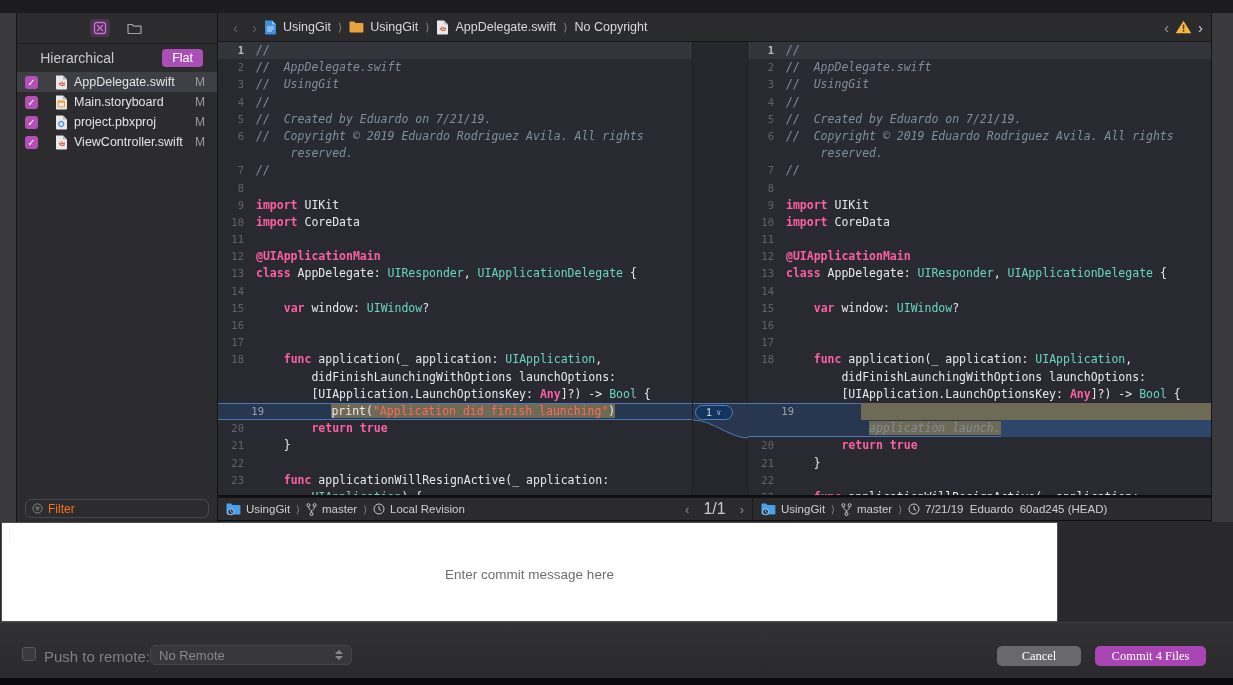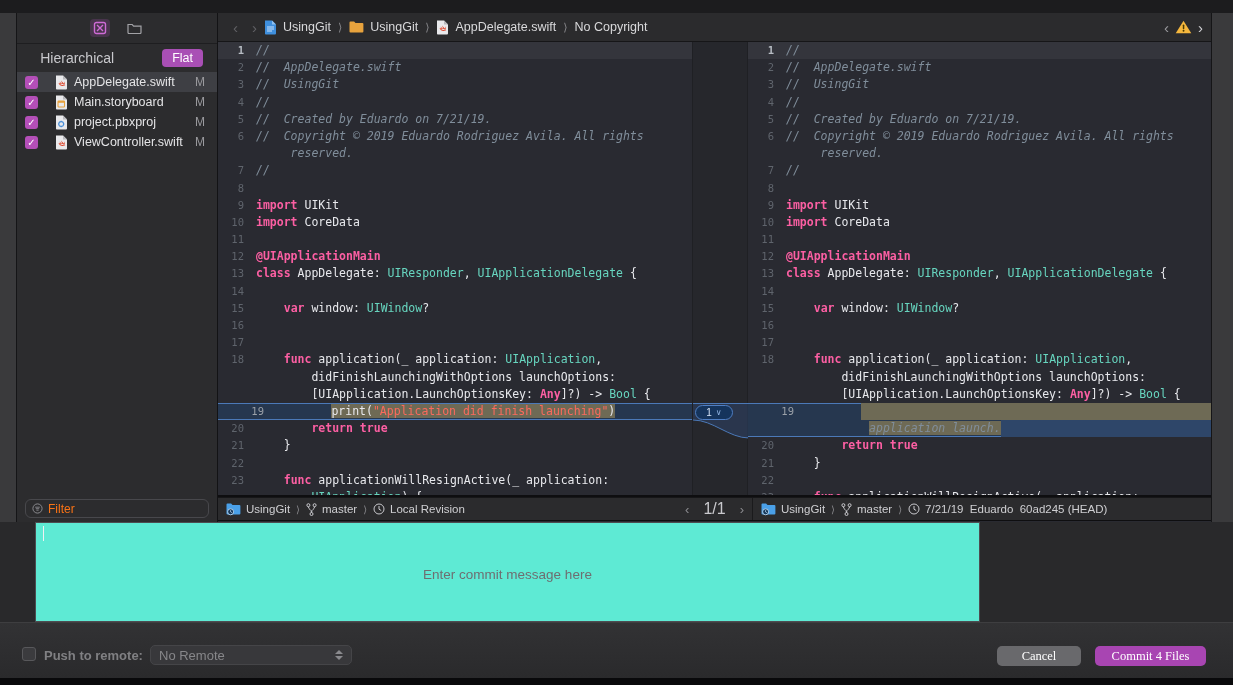--- a/index.html
+++ b/index.html
@@ -75,28 +75,28 @@
   .jumpbar { display:flex; align-items:center; padding:0 8px; gap:6px; color:#cfcfd2; font-size:11.5px; position:relative; }
   #jb-left { width:534px; flex:none; }
   #jb-right { flex:1; border-left:1px solid #1a1a1c; }
   .jb-seg { display:flex; align-items:center; gap:5px; white-space:pre; }
   .jb-sep { color:#86868a; font-size:10px; }
   .pager { position:absolute; right:8px; display:flex; align-items:center; gap:14px; color:#8a8a8e; font-size:13px; }
   .pager .cnt { color:#c9c9cd; font-size:16px; }
 
   
   #commit-area { position:absolute; left:0; top:522px; width:1233px; height:100px; background:#29292b; }
-  #commit-box { position:absolute; left:35px; top:0; width:945px; height:100px; background:#5eead4; border:1px solid #4d4d51; }
+  #commit-box { position:absolute; left:1px; top:0; width:1057px; height:100px; background:#ffffff; border:1px solid #4d4d51; }
   #caret { position:absolute; left:7px; top:3px; width:1px; height:15px; background:#f0f0f2; }
   #commit-ph { position:absolute; left:0; right:0; top:44px; text-align:center; color:#6e6e71; font-size:13.5px; }
 
   
   #footer { position:absolute; left:0; top:622px; width:1233px; height:56px; background:linear-gradient(#323234,#2a2a2c); border-top:1px solid #3e3e40; }
   #push-cb { position:absolute; left:22px; top:24px; width:14px; height:14px; background:#3b3b3e; border:1px solid #58585b; border-radius:3px; }
-  #push-label { position:absolute; left:44px; top:25px; color:#808083; font-size:13px;font-weight:bold; }
+  #push-label { position:absolute; left:44px; top:25px; color:#808083; font-size:15px; }
   #remote-popup { position:absolute; left:150px; top:22px; width:202px; height:20px; background:#38383b; border:1px solid #454548; border-radius:5px; display:flex; align-items:center; padding:0 8px; }
   #remote-popup .val { color:#87878a; font-size:13px; flex:1; }
   .updown { display:flex; flex-direction:column; gap:2px; }
   .updown i { display:block; width:0; height:0; border-left:4px solid transparent; border-right:4px solid transparent; }
   .updown .up { border-bottom:4px solid #8a8a8e; }
   .updown .dn { border-top:4px solid #8a8a8e; }
   .btn { position:absolute; top:23px; height:20px; border-radius:5px; color:#fff; font-size:12.5px; display:flex; align-items:center; justify-content:center;font-family:Liberation Serif, serif; }
   #btn-cancel { left:997px; width:84px; background:#69696c; }
   #btn-commit { left:1095px; width:111px; background:#a845b2; }
 </style>

